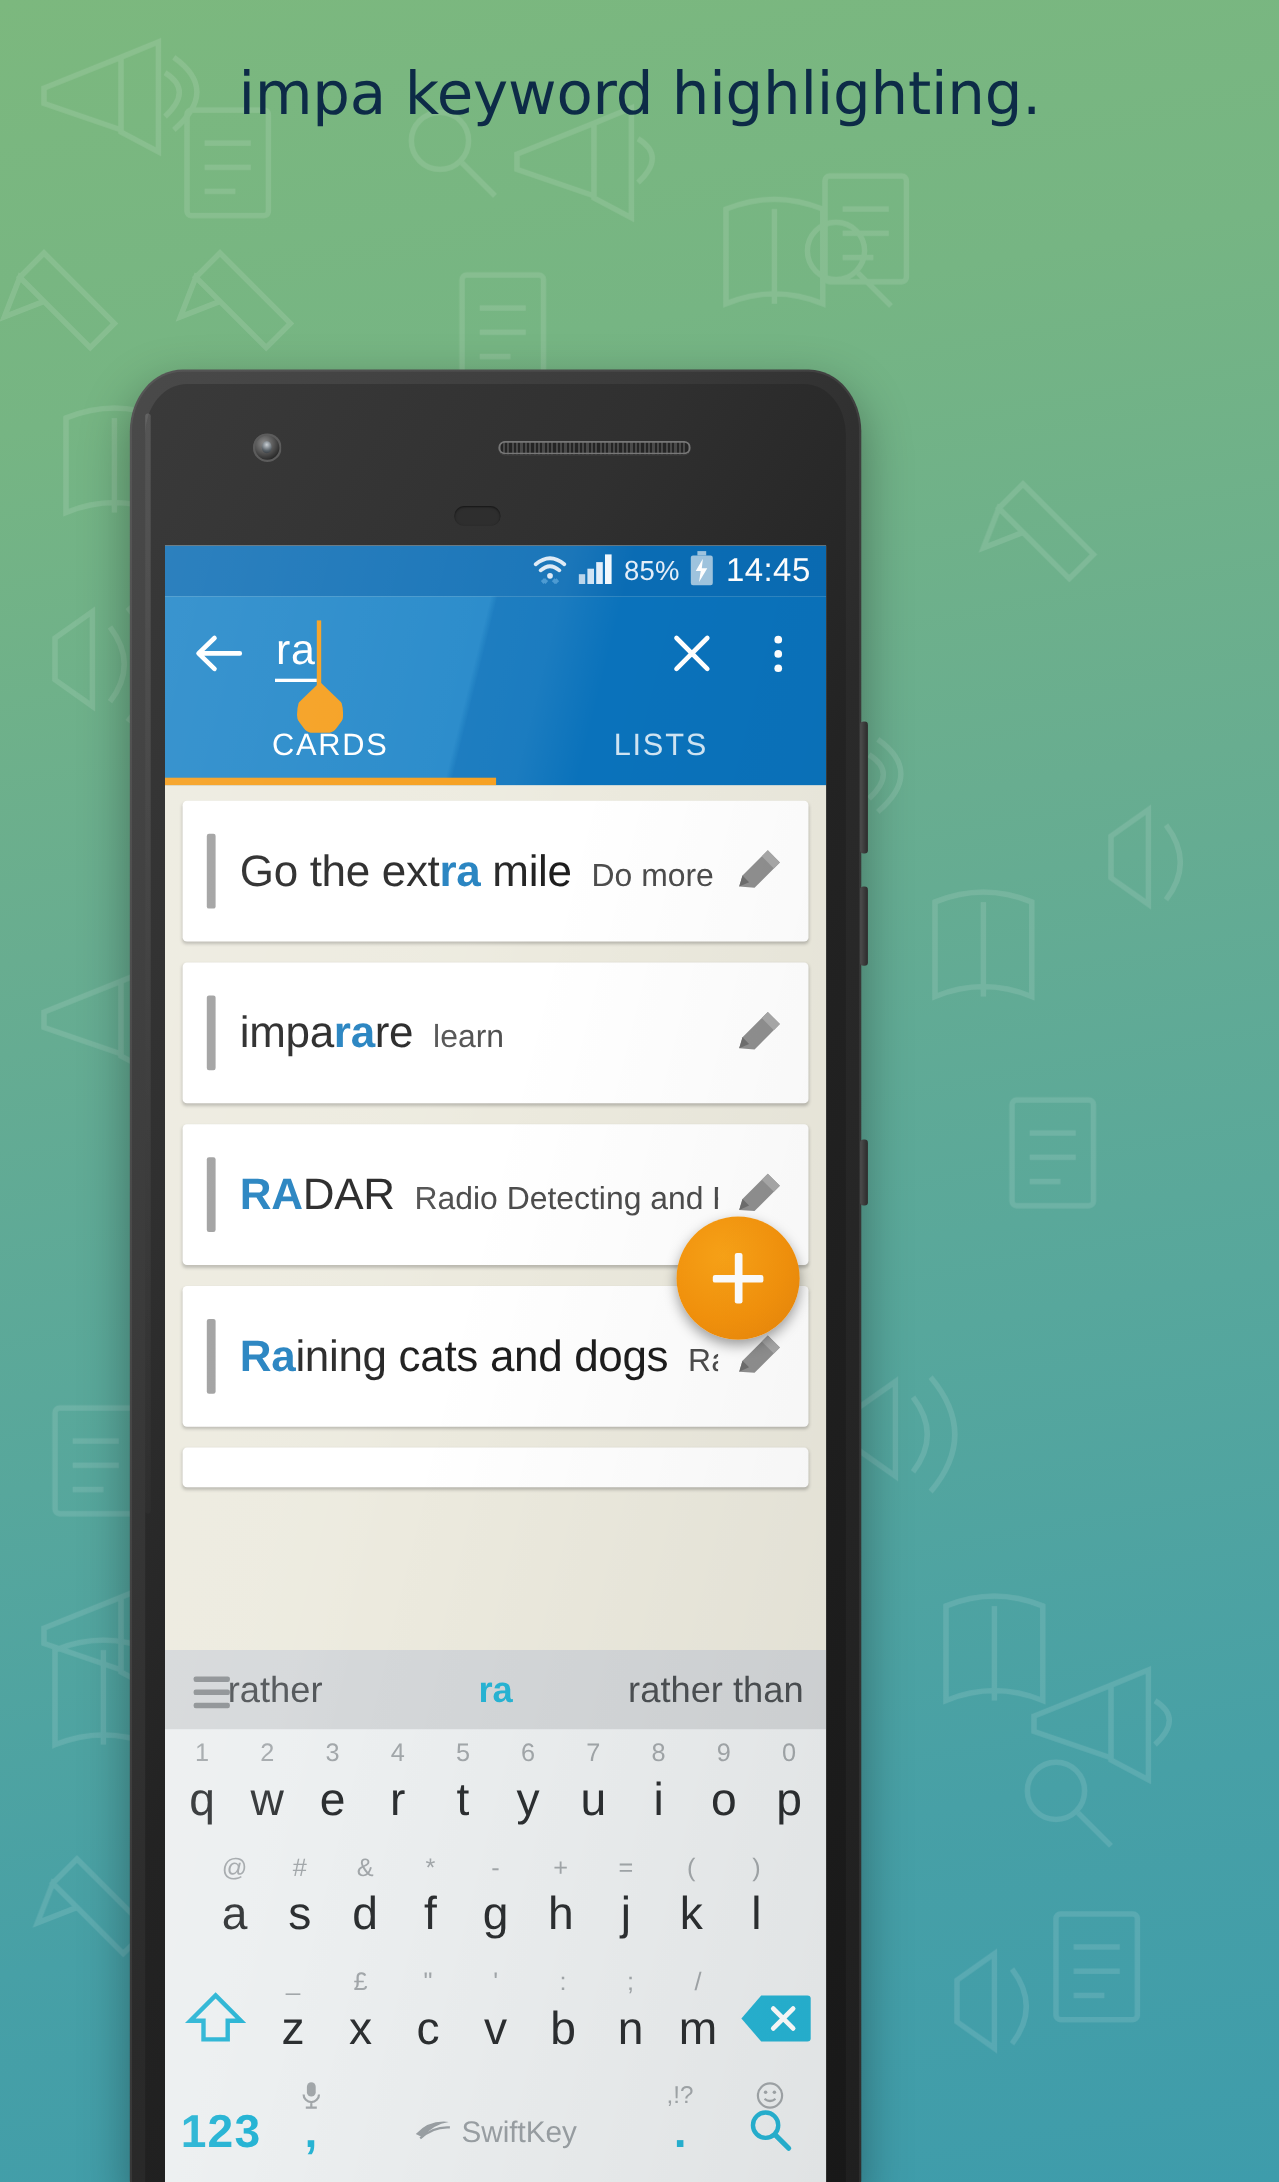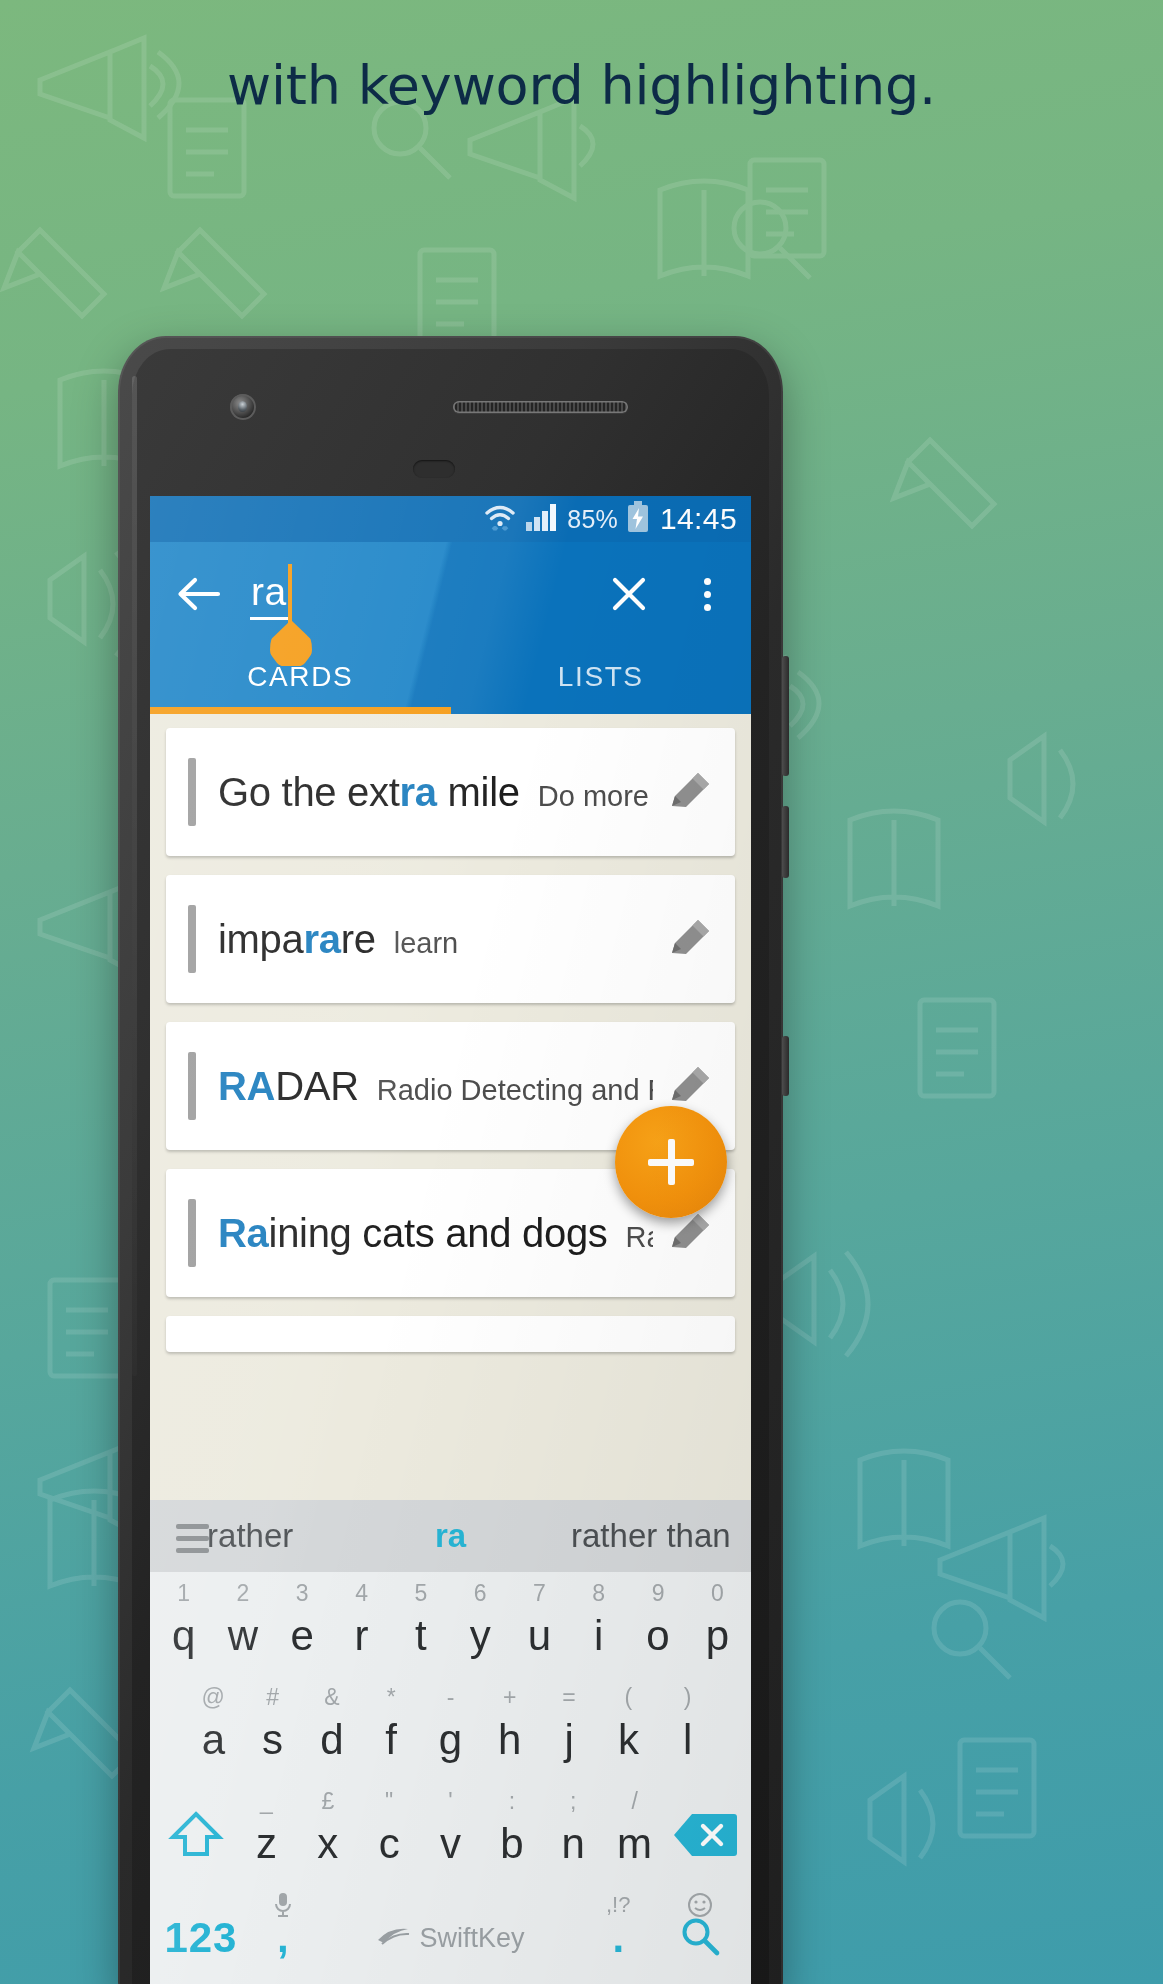--- a/index.html
+++ b/index.html
@@ -332,21 +332,21 @@
         </g>
         <g transform="translate(980,700)">
           <path d="M30 60 l34 -24 v86 l-34 -24z"></path>
           <path d="M80 50 q26 34 0 68"></path>
         </g>
       </g>
     </svg>
   </div>
 
   <div class="headline">
-    <span>with keyword highlighting.</span>
+    <span>impa keyword highlighting.</span>
   </div>
 
   <div id="phone">
     <div class="phone-body"></div>
     <div class="phone-inner-bezel"></div>
     <div class="edge-highlight"></div>
     <div class="side-btn vol"></div>
     <div class="side-btn pwr"></div>
     <div class="side-btn low"></div>
     <div class="camera"></div>

